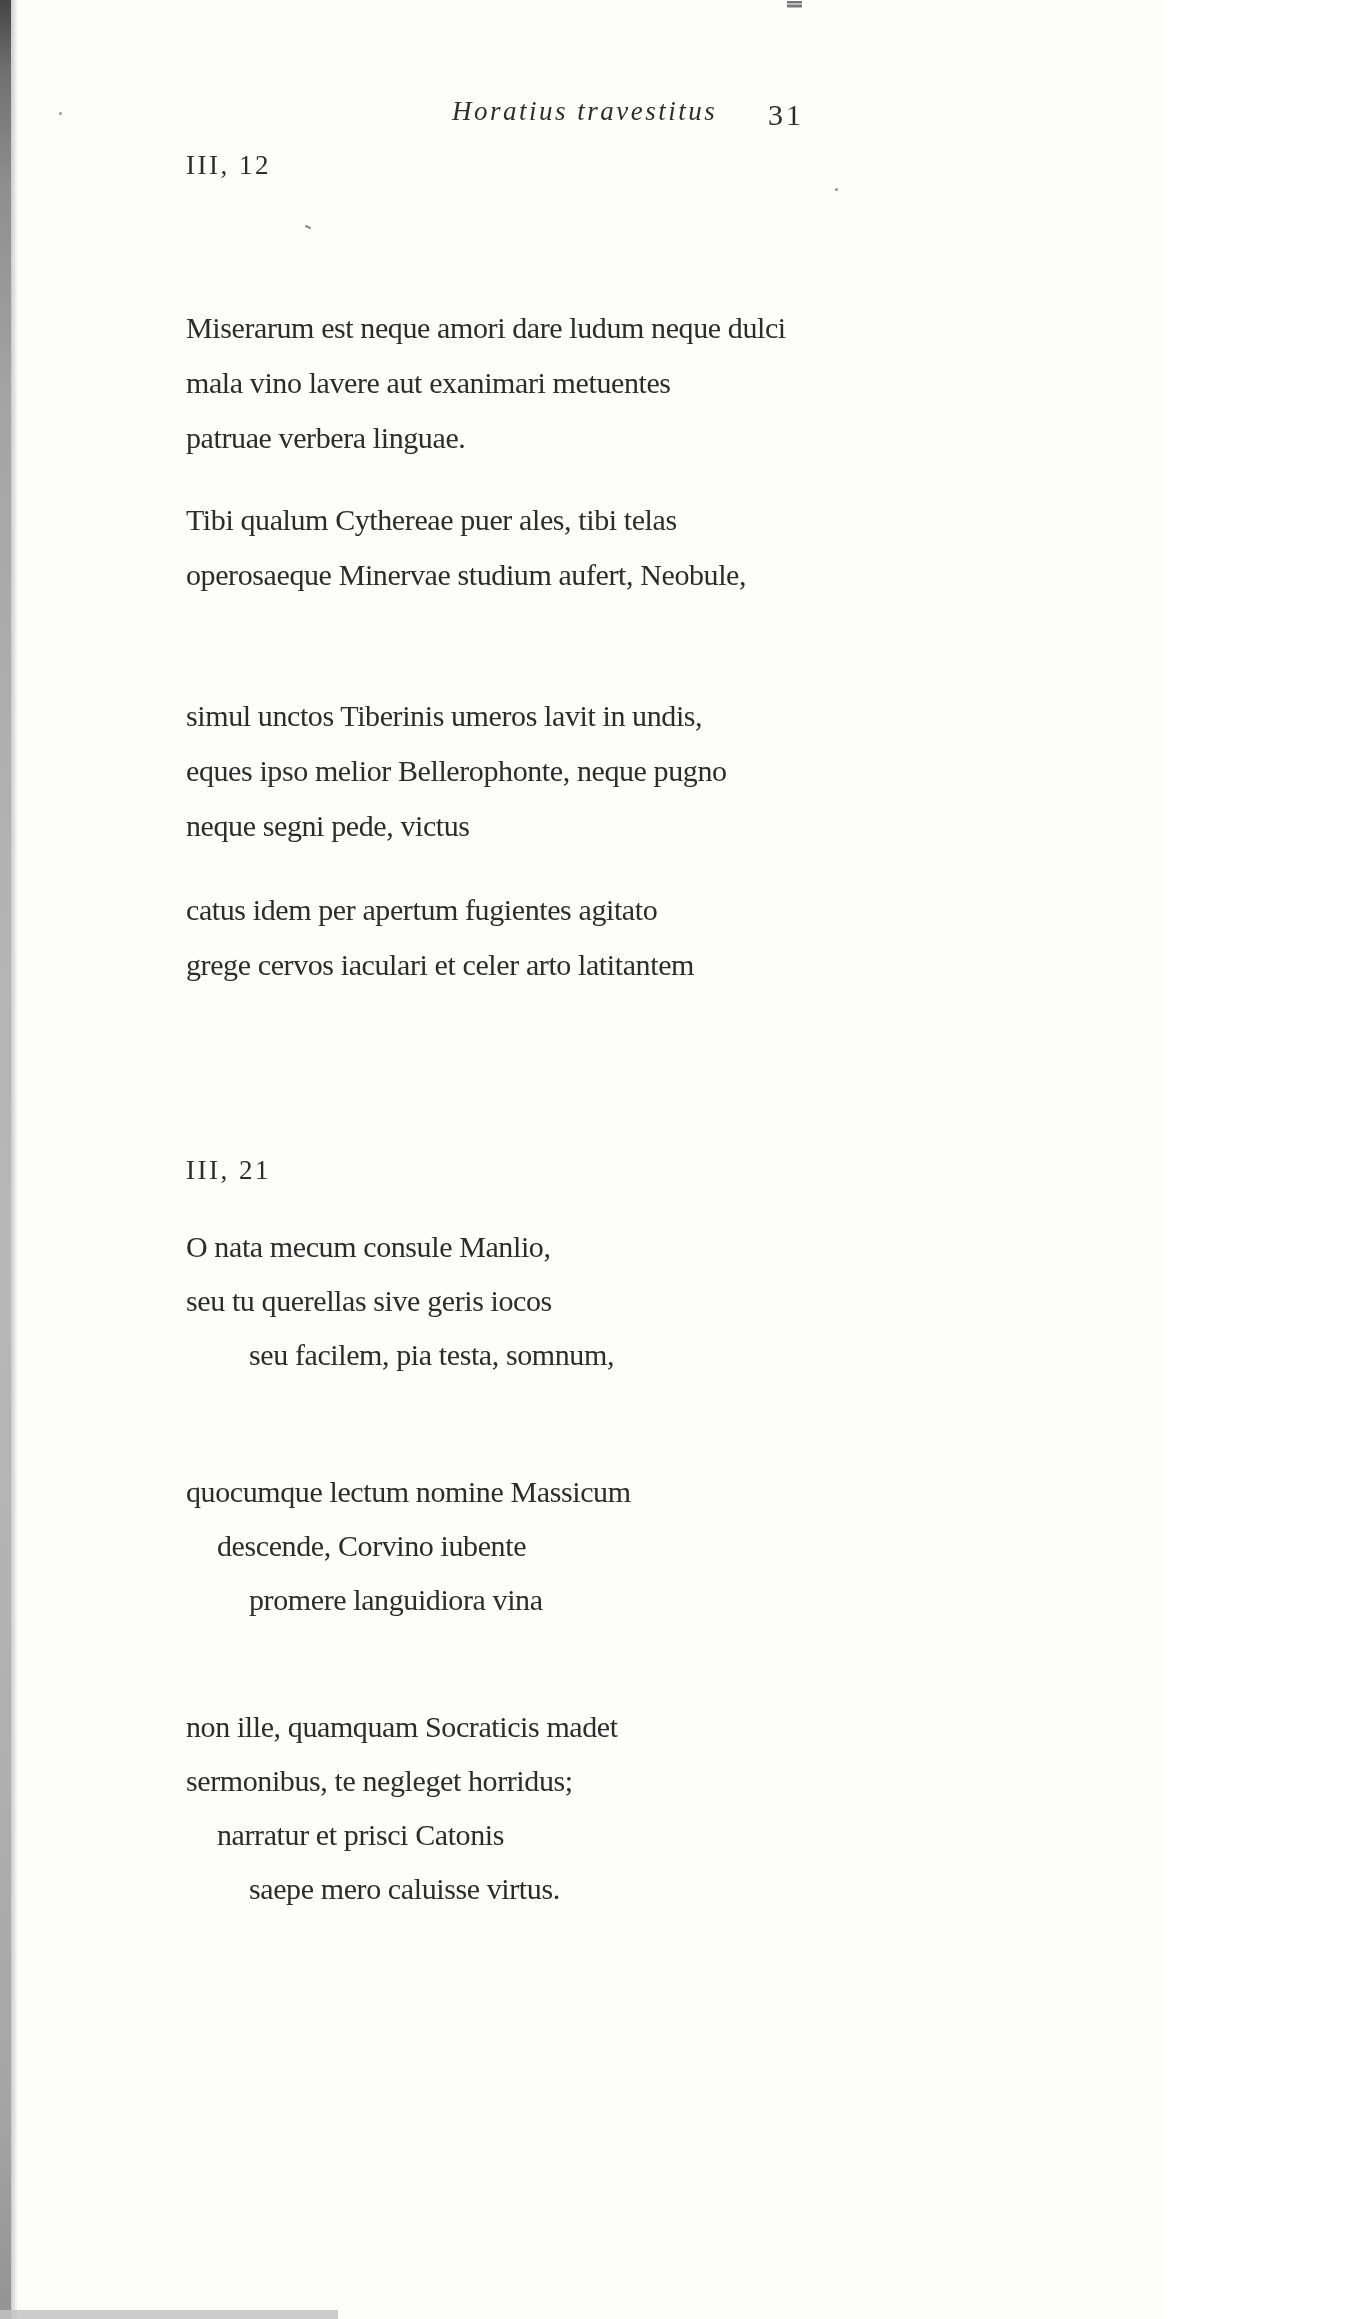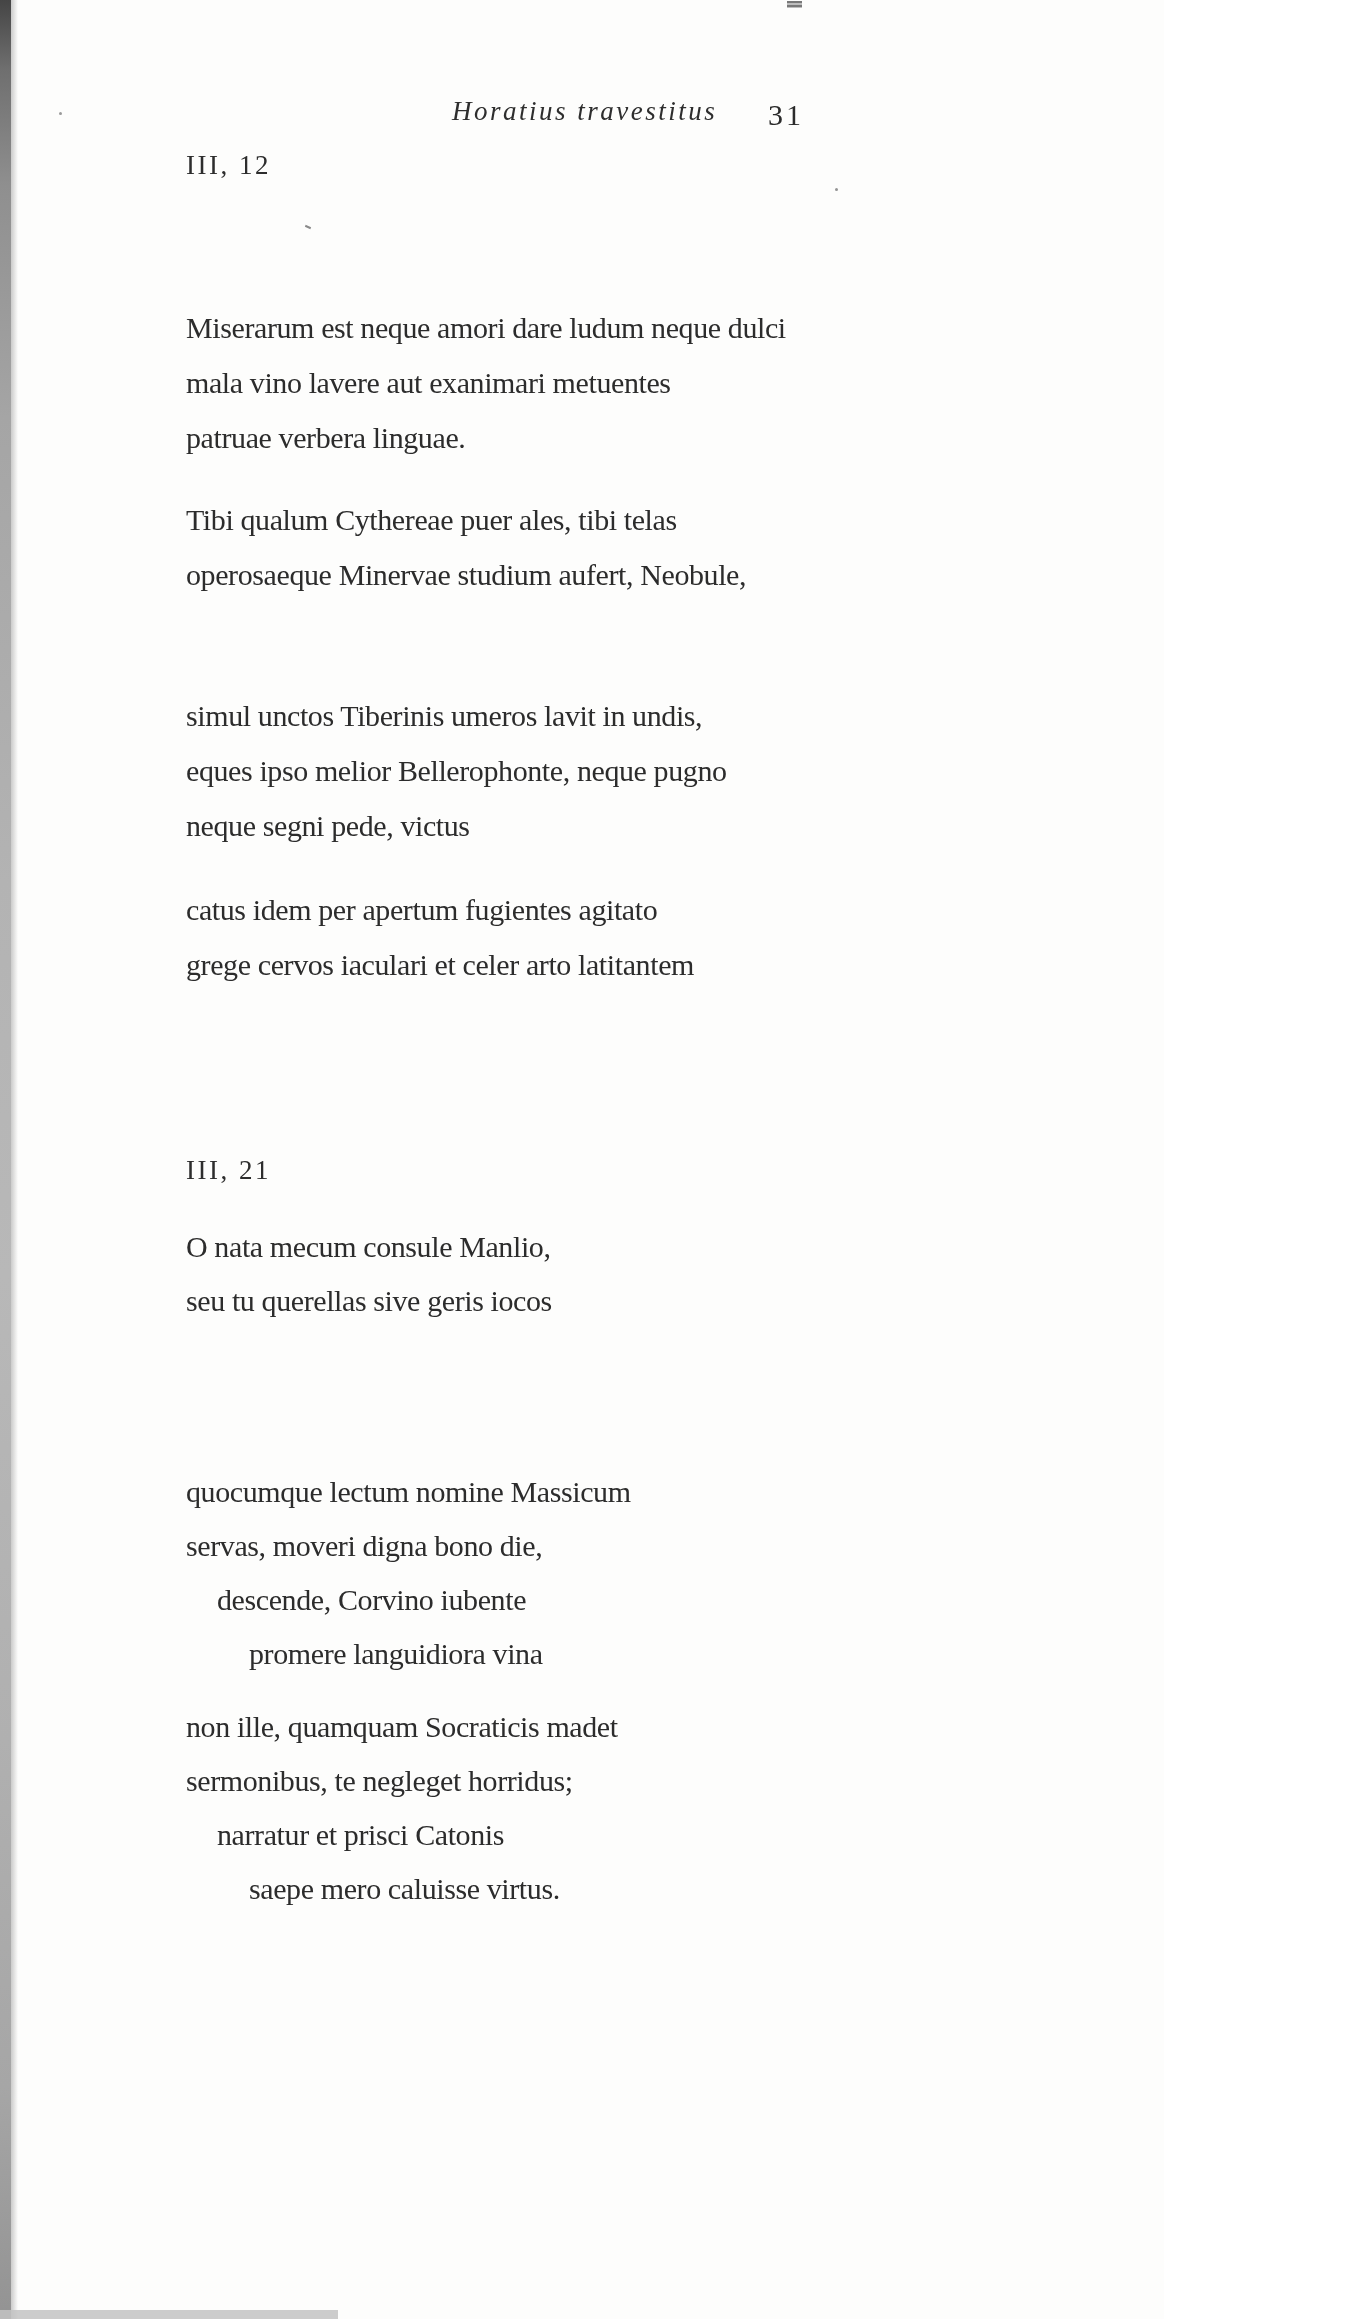--- a/index.html
+++ b/index.html
@@ -96,24 +96,24 @@
         <div class="line indent-0" style="line-height: 55px;"><span>neque segni pede, victus</span></div>
       </div>
       <div class="stanza" style="top: 882px;">
         <div class="line indent-0" style="line-height: 55px;"><span>catus idem per apertum fugientes agitato</span><span class="line-num">10</span></div>
         <div class="line indent-0" style="line-height: 55px;"><span>grege cervos iaculari et celer arto latitantem</span></div>
       </div>
       <div class="poem-heading" style="top: 1155px;">III, 21</div>
       <div class="stanza" style="top: 1220px;">
         <div class="line indent-0" style="line-height: 54px;"><span>O nata mecum consule Manlio,</span></div>
         <div class="line indent-0" style="line-height: 54px;"><span>seu tu querellas sive geris iocos</span></div>
+        <div class="line indent-2" style="line-height: 54px;"><span>seu facilem, pia testa, somnum,</span></div>
       </div>
       <div class="stanza" style="top: 1465px;">
         <div class="line indent-0" style="line-height: 54px;"><span>quocumque lectum nomine Massicum</span><span class="line-num">5</span></div>
-        <div class="line indent-0" style="line-height: 54px;"><span>servas, moveri digna bono die,</span></div>
         <div class="line indent-1" style="line-height: 54px;"><span>descende, Corvino iubente</span></div>
         <div class="line indent-2" style="line-height: 54px;"><span>promere languidiora vina</span></div>
       </div>
       <div class="stanza" style="top: 1700px;">
         <div class="line indent-0" style="line-height: 54px;"><span>non ille, quamquam Socraticis madet</span></div>
         <div class="line indent-0" style="line-height: 54px;"><span>sermonibus, te negleget horridus;</span><span class="line-num">10</span></div>
         <div class="line indent-1" style="line-height: 54px;"><span>narratur et prisci Catonis</span></div>
         <div class="line indent-2" style="line-height: 54px;"><span>saepe mero caluisse virtus.</span></div>
       </div>
     </div>

